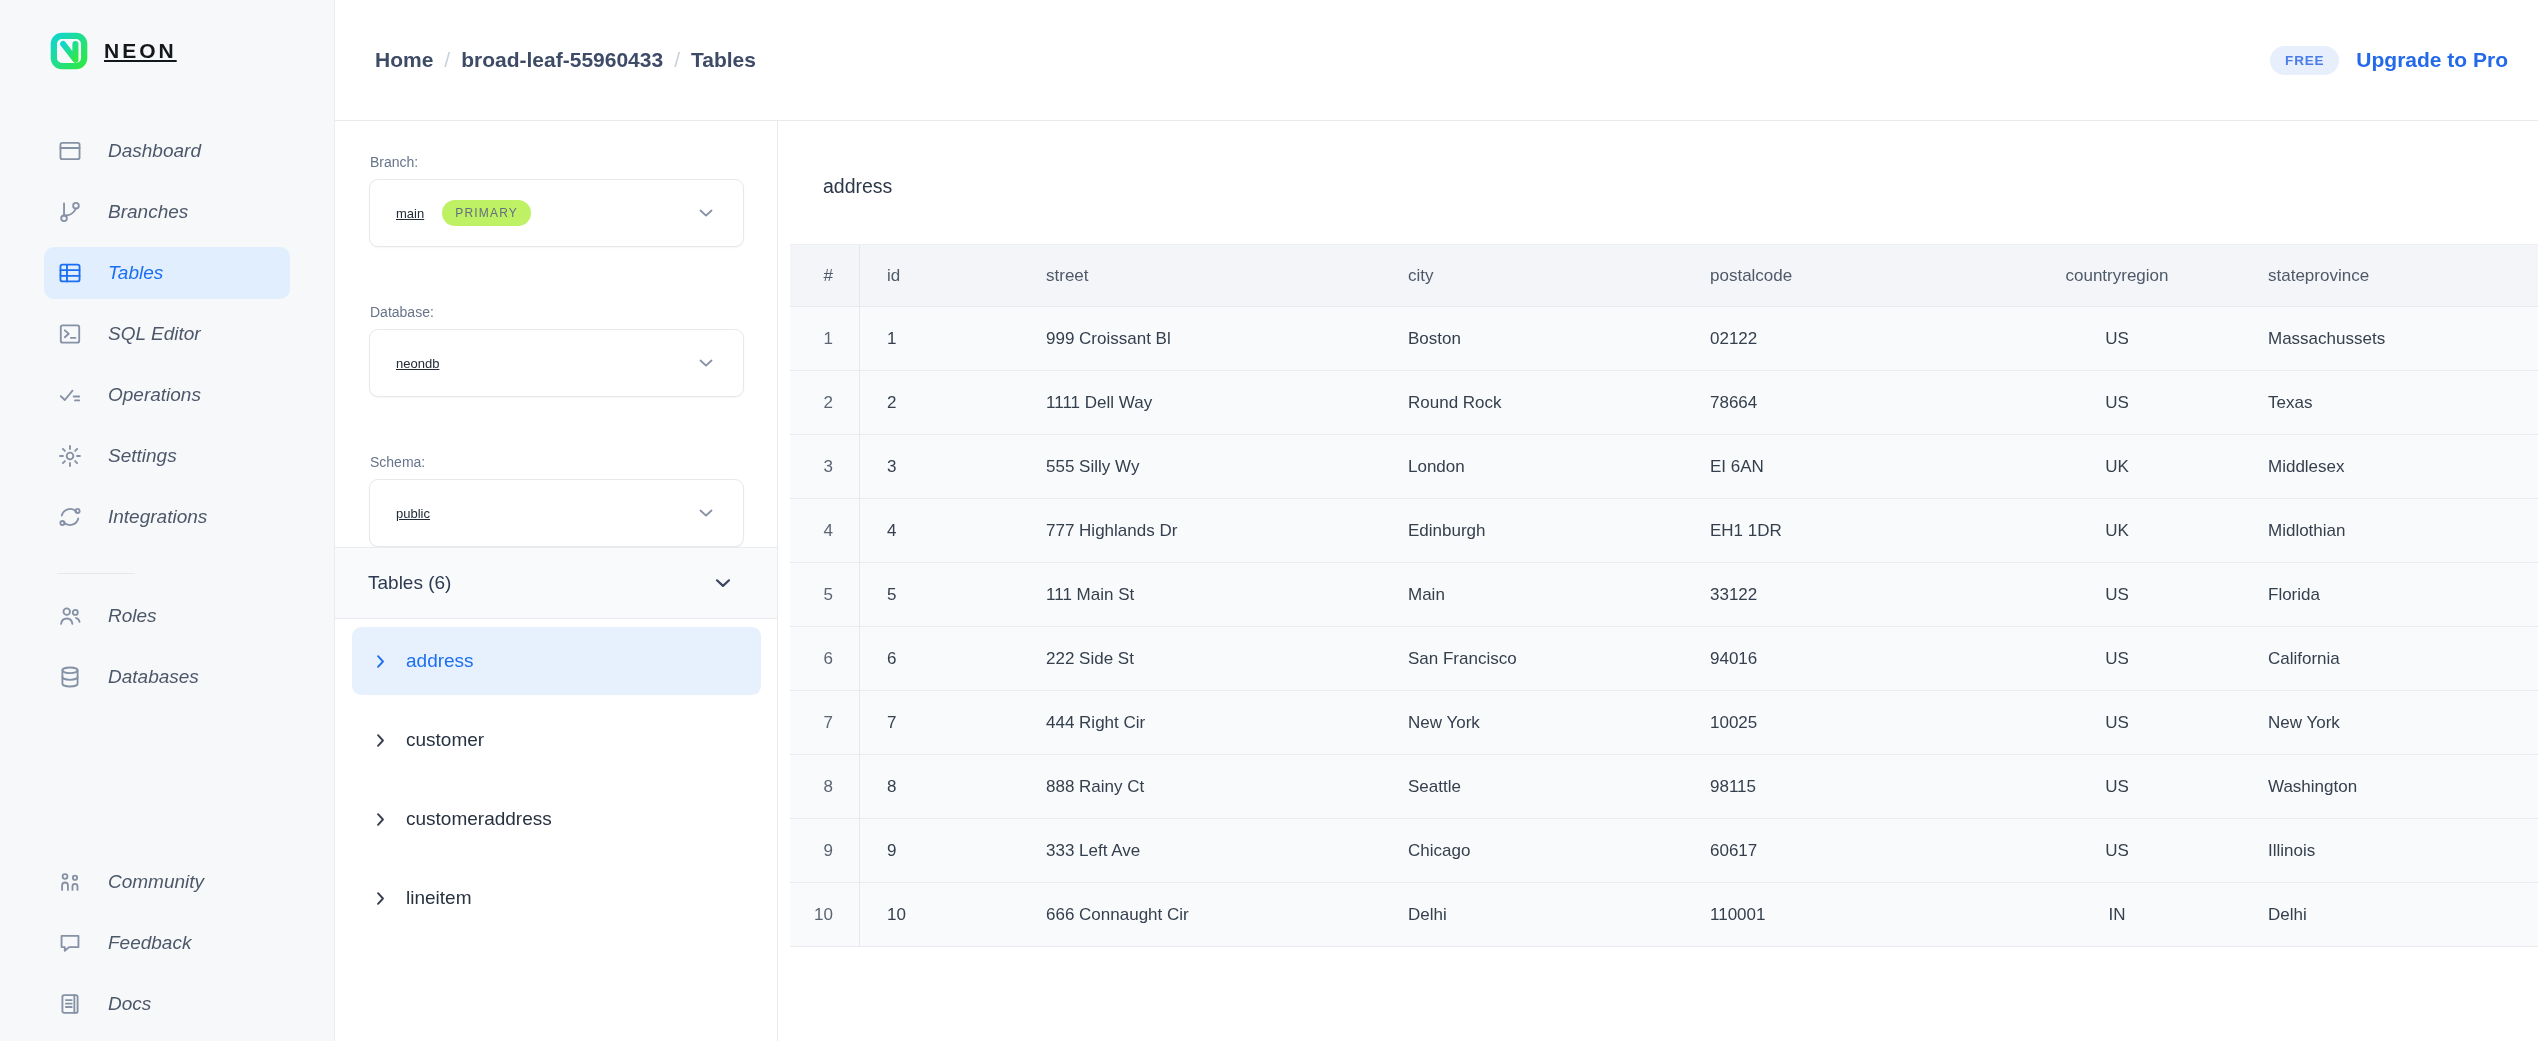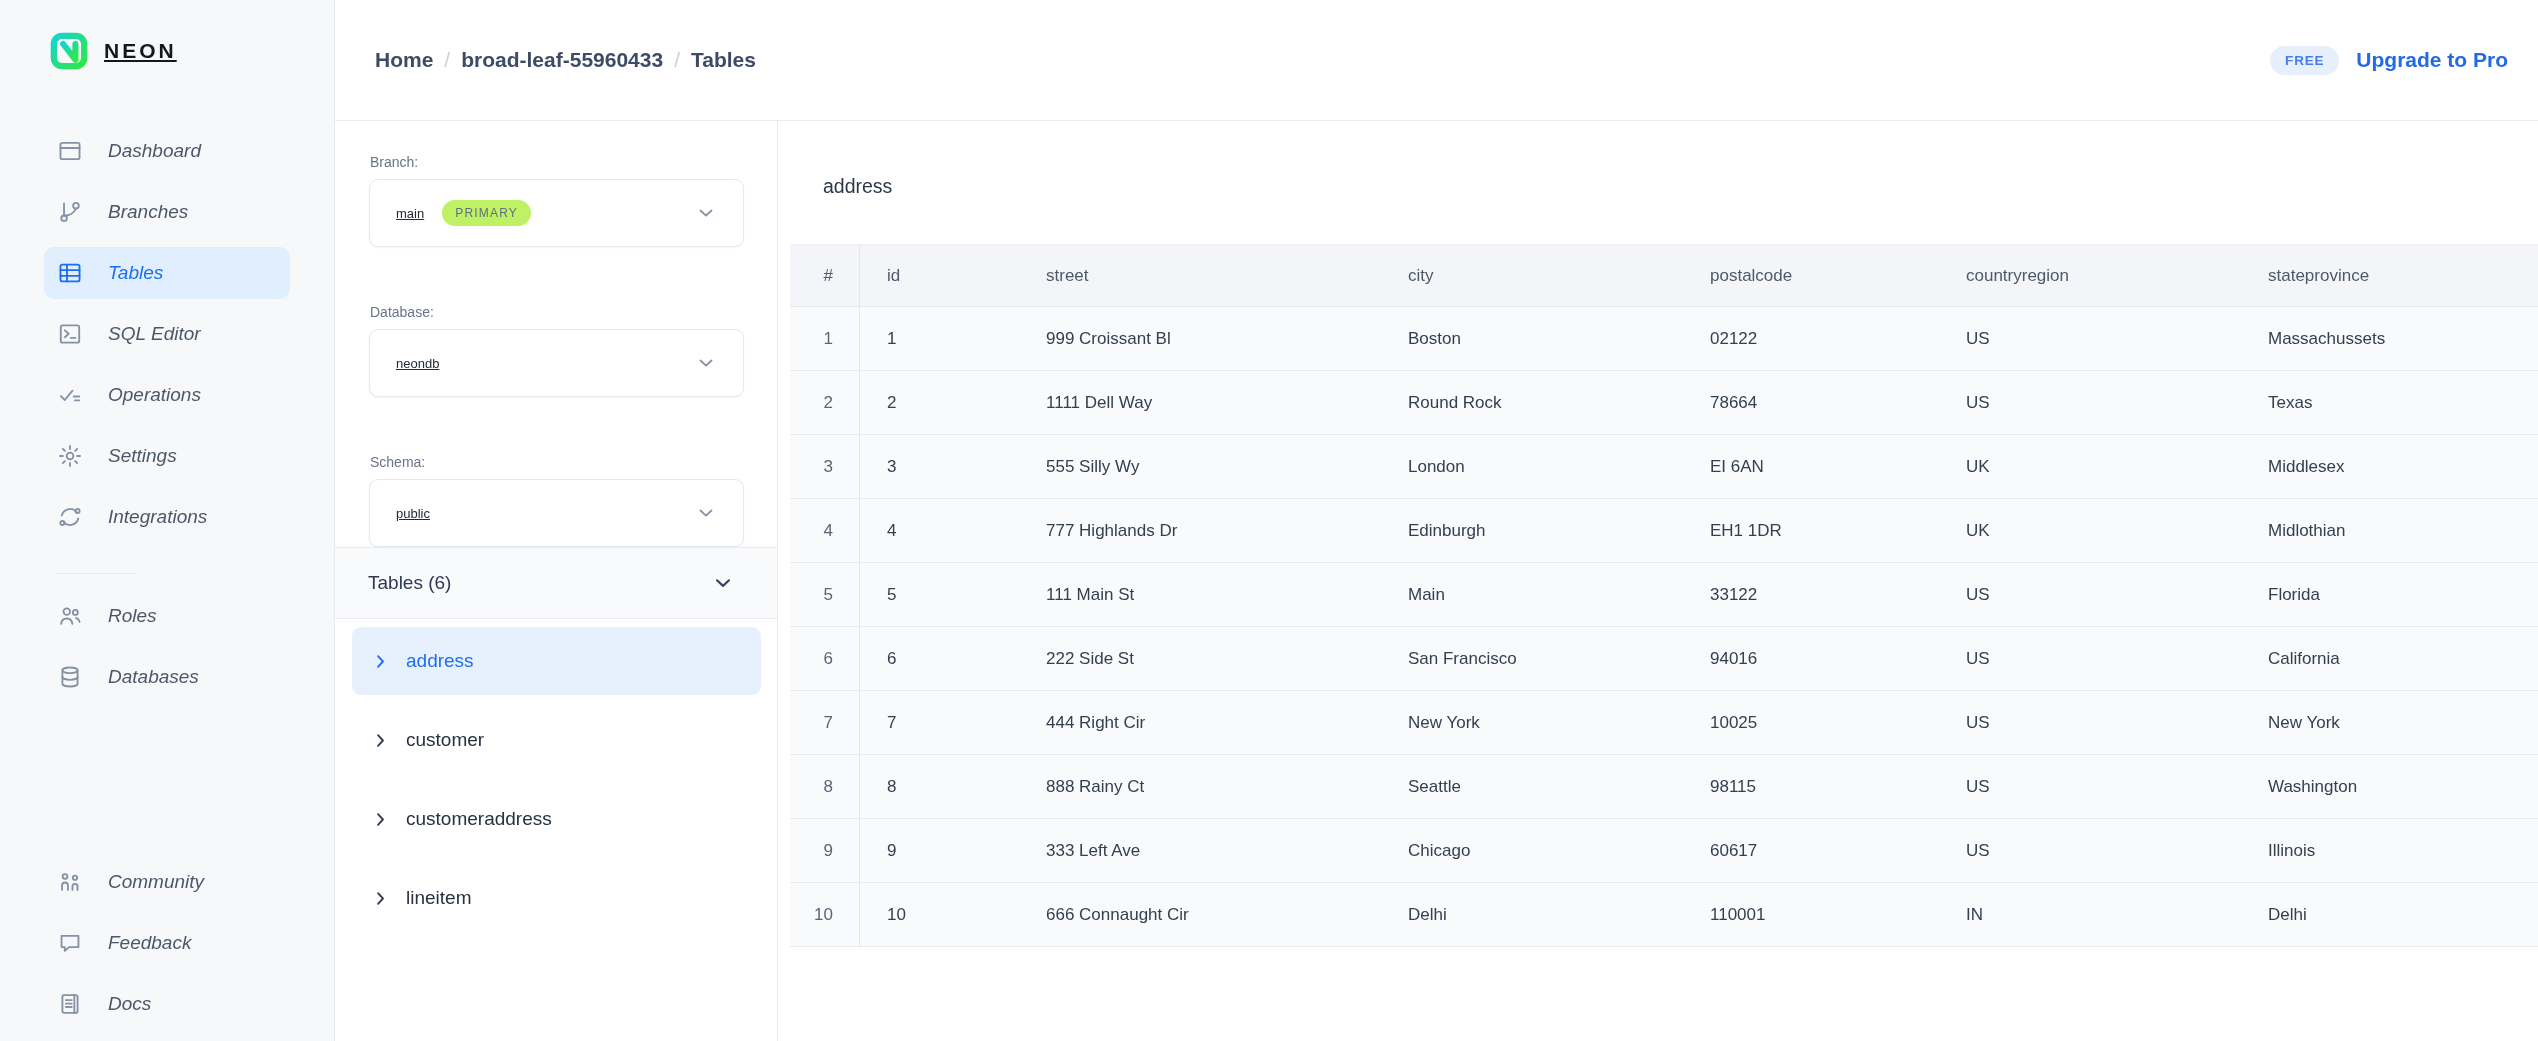--- a/index.html
+++ b/index.html
@@ -80,21 +80,21 @@
   .trow.body { height: 64px; background: #f9fafb; border-bottom: 1px solid #e9ebee;
                font-size: 17px; color: #35404f; }
   .c-num    { width: 70px; text-align: right; padding-right: 26px; border-right: 1px solid #e4e7eb;
               align-self: stretch; display: flex; align-items: center; justify-content: flex-end;
               color: #5b6574; }
   .trow.head .c-num { color: #4e5a69; }
   .c-id     { width: 186px; padding-left: 27px; }
   .c-street { width: 362px; }
   .c-city   { width: 302px; }
   .c-postal { width: 256px; }
-  .c-country{ width: 302px; }
+  .c-country{ width: 302px; text-align: center; }
   .c-state  { flex: 1; }
 </style>
 </head>
 <body>
 
 <div class="app">
 
   <aside class="sidebar">
     <div class="logo-row">
       <svg class="logo-mark" viewBox="0 0 36 36">

